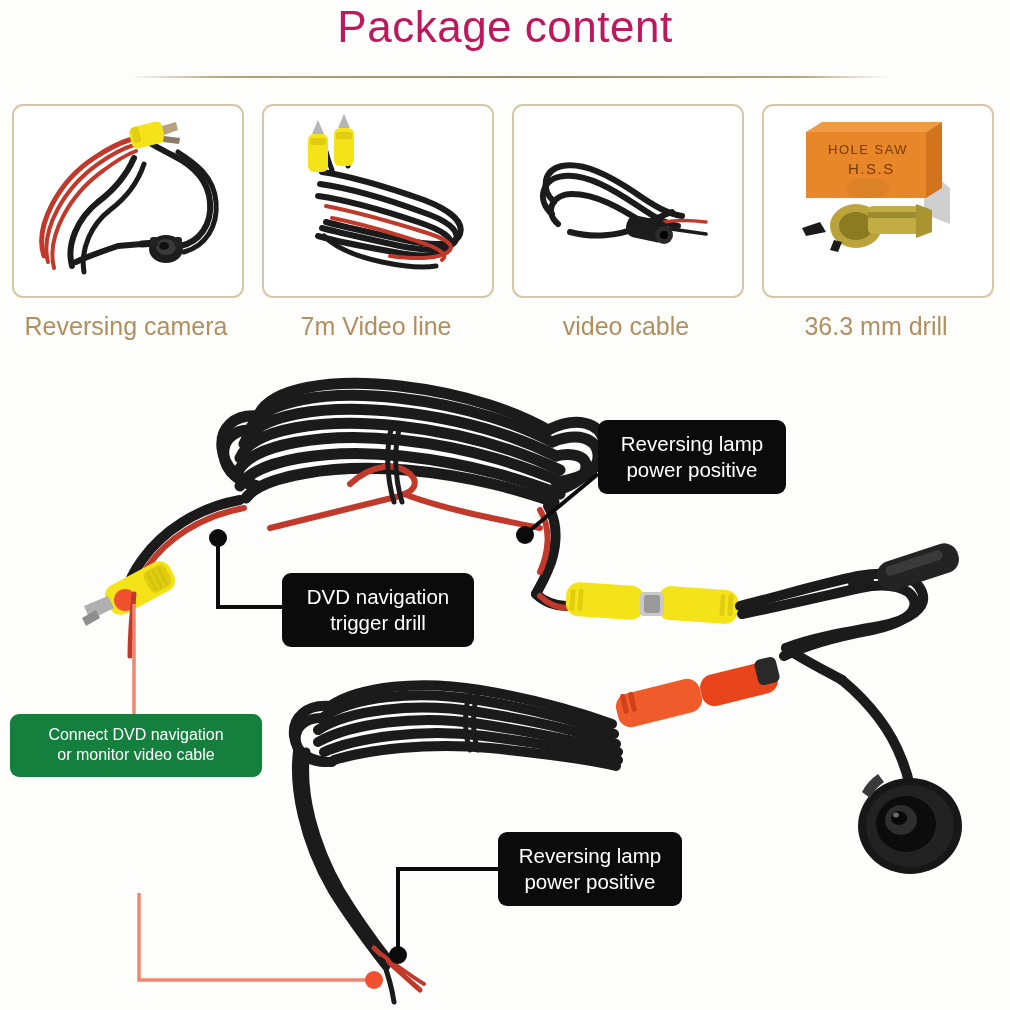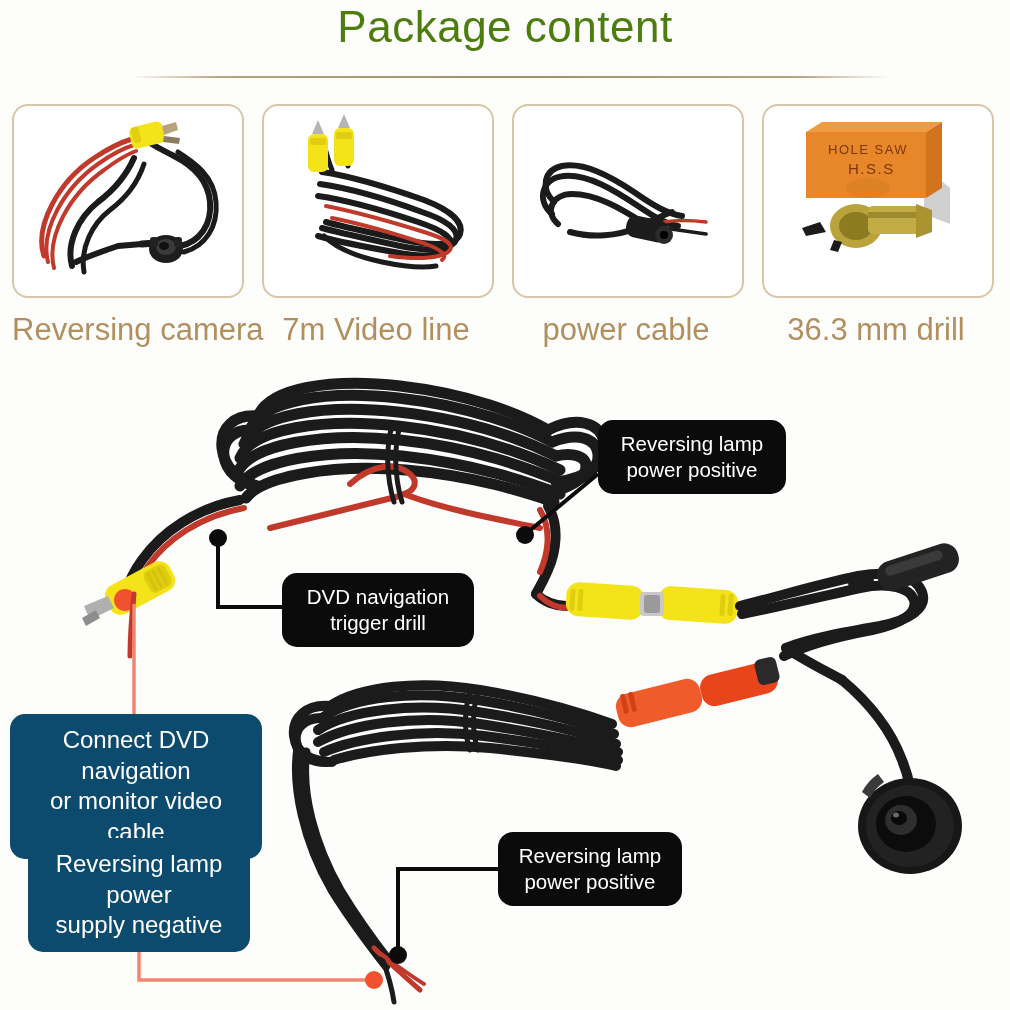--- a/index.html
+++ b/index.html
@@ -10,73 +10,73 @@
     overflow:hidden;
     position:relative;
   }
   .page{position:absolute;inset:0;}
 
   
   .title{
     position:absolute;left:0;top:2px;width:1010px;
     text-align:center;
     font-size:44px;
-    color:#4d7c0f;
+    color:#be185d;
     letter-spacing:0.5px;
     font-weight:400;
   }
   .title-rule{
     position:absolute;left:130px;top:76px;width:760px;height:2px;
     background:linear-gradient(to right,rgba(200,180,150,0) 0%,#b9a27e 12%,#a38d6a 50%,#b9a27e 88%,rgba(200,180,150,0) 100%);
   }
 
   
   .strip{position:absolute;left:0;top:104px;width:1010px;height:250px;}
   .prod{
     position:absolute;top:0;width:228px;
   }
   .prod-box{
     position:relative;
     width:228px;height:190px;
     border:2px solid #d7c7a8;
-    border-radius:16px;
+    border-radius:11px;
     background:#ffffff;
     overflow:hidden;
   }
   .prod-label{
     margin-top:14px;
     text-align:center;
-    font-size:31px;
+    font-size:25px;
     color:#b18f5f;
     white-space:nowrap;
   }
   .p1{left:12px}.p2{left:262px}.p3{left:512px}.p4{left:762px}
 
   
   .wire{position:absolute;}
   .blk{stroke:#1b1b1b;fill:none;stroke-linecap:round;}
   .red{stroke:#c0392b;fill:none;stroke-linecap:round;}
   .yel{fill:#f5e31a;}
 
   
   .diagram{position:absolute;left:0;top:356px;width:1010px;height:654px;}
 
   
   .callout{
     position:absolute;
-    border-radius:15px;
+    border-radius:9px;
     color:#ffffff;
     text-align:center;
     line-height:1.28;
     font-size:20.5px;
     padding:11px 16px;
     box-sizing:border-box;
   }
   .callout.dark{background:#0b0b0b;}
-  .callout.salmon{background:#0c4a6e;font-size:24px;}
+  .callout.salmon{background:#15803d;font-size:16px;}
 
   .c-lamp-top{left:598px;top:64px;width:188px;}
   .c-dvd{left:282px;top:217px;width:192px;}
   .c-lamp-bot{left:498px;top:476px;width:184px;}
   .c-connect{left:10px;top:358px;width:252px;}
   .c-negative{left:28px;top:482px;width:222px;}
 
   svg{display:block;overflow:visible;}
 </style>
 </head>
@@ -160,21 +160,21 @@
             <path class="red" stroke-width="3.5" d="M150 116 C162 114 176 114 192 116"></path>
             <path class="blk" stroke-width="3.5" d="M150 122 C164 124 178 126 192 128"></path>
           </g>
           <g>
             <rect x="112" y="112" width="42" height="22" rx="9" fill="#1c1c1c" transform="rotate(12 133 123)"></rect>
             <circle cx="150" cy="129" r="9" fill="#2b2b2b"></circle>
             <circle cx="150" cy="129" r="4" fill="#000"></circle>
           </g>
         </svg>
       </div>
-      <div class="prod-label">power cable</div>
+      <div class="prod-label">video cable</div>
     </div>
 
     <div class="prod p4">
       <div class="prod-box">
         <svg width="228" height="190" viewBox="0 0 228 190">
 
           <path d="M160 60 L186 82 L186 118 L160 108 Z" fill="#cfcfcf"></path>
 
           <rect x="42" y="26" width="120" height="66" fill="#e8872a"></rect>
           <path d="M42 26 L58 16 L178 16 L162 26 Z" fill="#f09a42"></path>
@@ -349,19 +349,15 @@
     <div class="callout dark c-lamp-bot">
       <div>Reversing lamp</div>
       <div>power positive</div>
     </div>
 
     <div class="callout salmon c-connect">
       <div>Connect DVD navigation</div>
       <div>or monitor video cable</div>
     </div>
 
-    <div class="callout salmon c-negative">
-      <div>Reversing lamp power</div>
-      <div>supply negative</div>
-    </div>
 
   </div>
 </div>
 
 </body></html>

